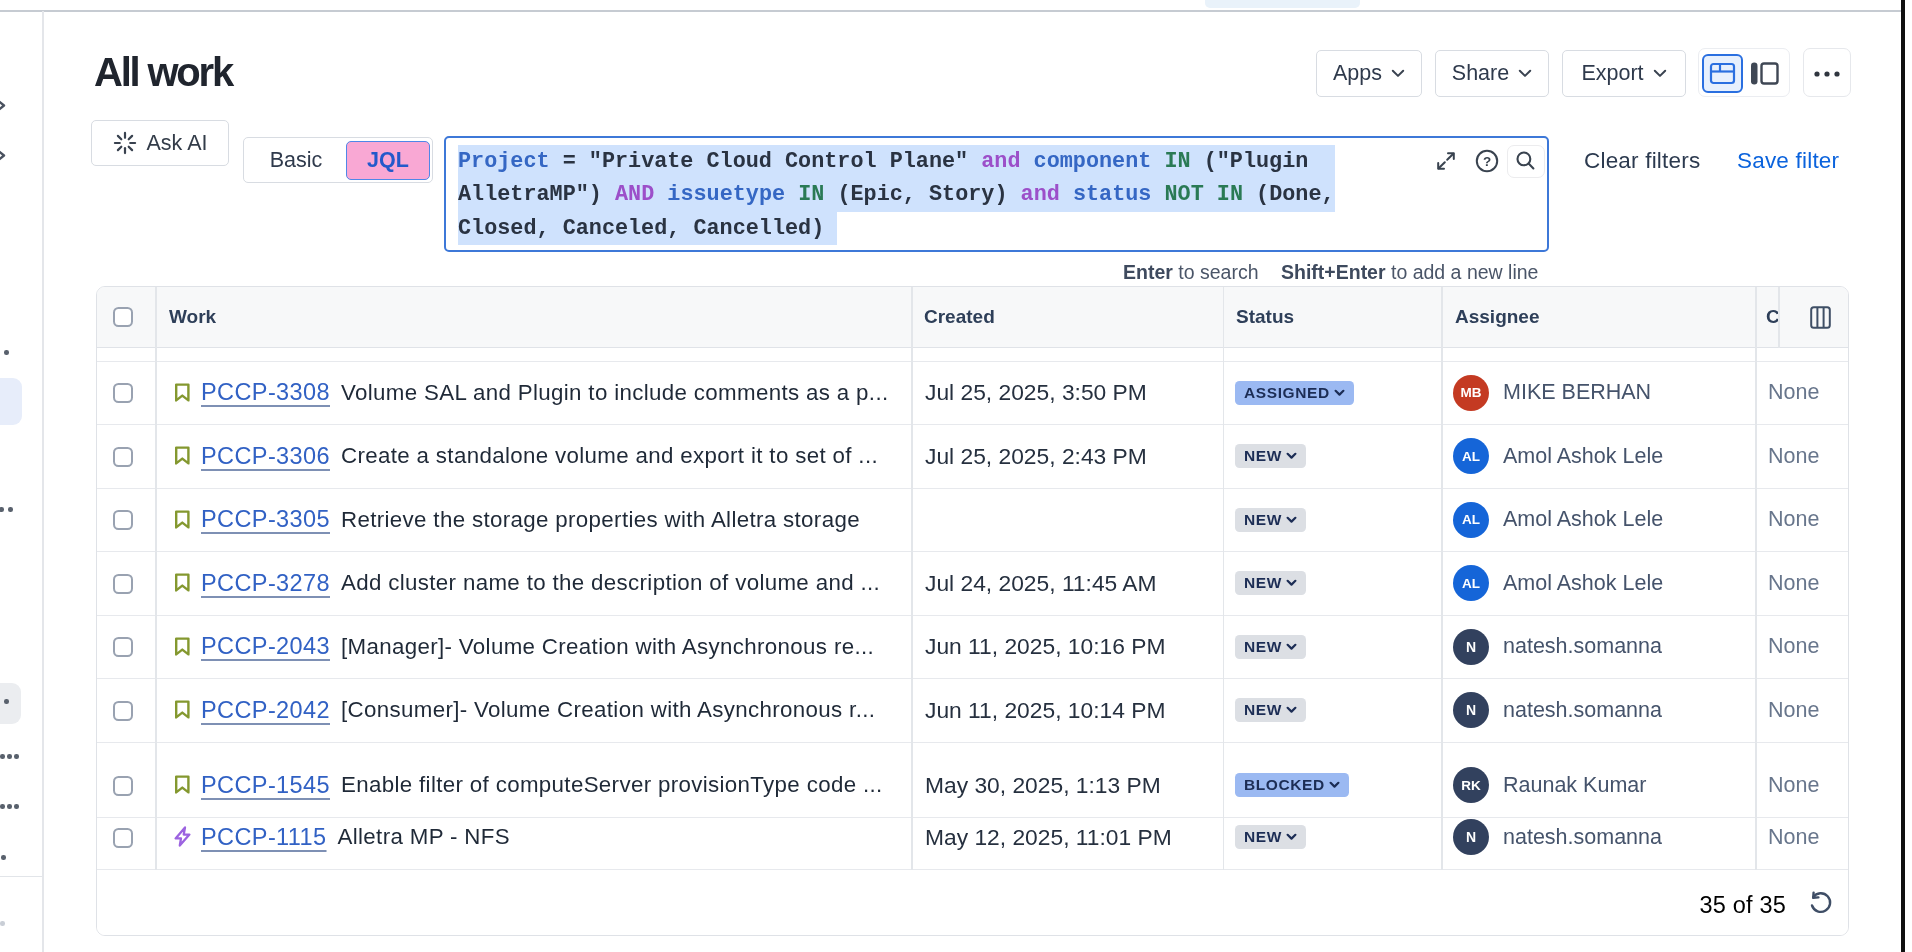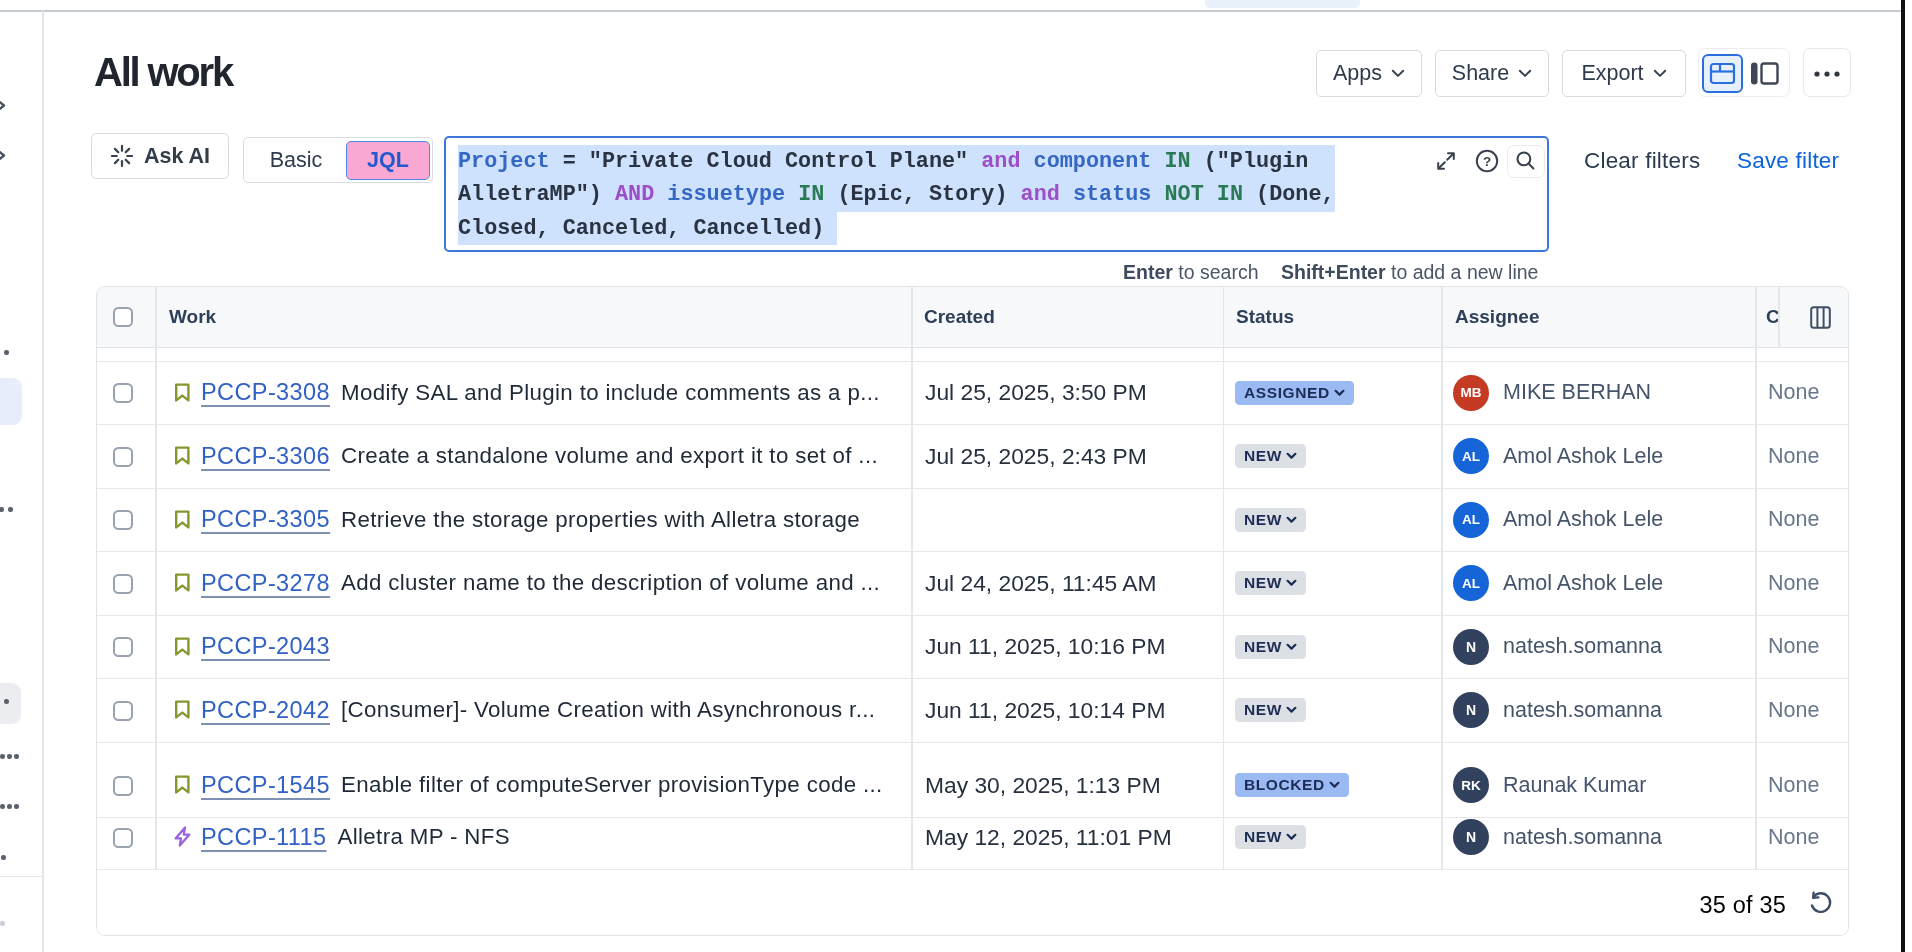--- a/index.html
+++ b/index.html
@@ -90,21 +90,21 @@
 <div class="abs" style="left:1803px;top:48px;width:48px;height:49px;border:1px solid #e6e8ec;border-radius:7px;box-sizing:border-box;background:#fff">
   <svg width="46" height="47" viewBox="0 0 46 47">
       <g fill="#30363f">
         <circle cx="13" cy="25" r="2.6"></circle>
         <circle cx="23" cy="25" r="2.6"></circle>
         <circle cx="33" cy="25" r="2.6"></circle>
       </g>
     </svg>
 </div>
 
-<div class="btn" style="left:91px;top:133px;width:138px;height:46px;gap:10px;font-weight:700;color:#333c49">
+<div class="btn" style="left:91px;top:120px;width:138px;height:46px;gap:10px;font-weight:400;color:#333c49">
   <svg width="24" height="24" viewBox="0 0 24 24">
       <g stroke="#39424f" stroke-width="2.2" stroke-linecap="round">
     <line x1="12" y1="1.9" x2="12" y2="6.8"></line>
         <line x1="12" y1="17.2" x2="12" y2="22.1"></line>
     <line x1="1.9" y1="12" x2="6.8" y2="12"></line>
         <line x1="17.2" y1="12" x2="22.1" y2="12"></line>
     <line x1="4.9" y1="4.9" x2="8.3" y2="8.3"></line>
         <line x1="15.7" y1="15.7" x2="19.1" y2="19.1"></line>
     <line x1="4.9" y1="19.1" x2="8.3" y2="15.7"></line>
         <line x1="15.7" y1="8.3" x2="19.1" y2="4.9"></line>
@@ -168,21 +168,21 @@
 
   <div class="abs" style="left:0;top:61px;width:100%;height:13.5px;border-bottom:1.5px solid #e7e9ed;box-sizing:border-box;background:#fff"></div>
 
   <div class="trow" style="top:74.5px;height:63.5px">
     <span class="cb" style="left:16px;top:21.8px"></span>
     <span class="ricon"><svg width="19" height="21" viewBox="0 0 19 21">
           <path d="M3.2 2.6 H15.4 V18.4 L9.3 13.6 L3.2 18.4 Z" fill="none" stroke="#84982f" stroke-width="2.4" stroke-linejoin="round"></path>
         </svg></span>
     <span class="work">
         <a class="klink">PCCP-3308</a>
-        <span class="summ">Modify SAL and Plugin to include comments as a p...</span>
+        <span class="summ">Volume SAL and Plugin to include comments as a p...</span>
       </span>
     <span class="date">Jul 25, 2025, 3:50 PM</span>
     <span class="chipwrap">
         <span class="chip" style="background:#9bb9f2">ASSIGNED<svg width="11" height="8" viewBox="0 0 11 8" style="margin-left:4px">
             <path d="M1.6 1.8 L5.5 5.6 L9.4 1.8" fill="none" stroke="#1c2d55" stroke-width="2.2" stroke-linecap="round" stroke-linejoin="round"></path>
           </svg></span>
       </span>
     <span class="avatar" style="background:#C43A22;font-size:13.5px">MB</span>
     <span class="aname">MIKE BERHAN</span>
     <span class="none">None</span>
@@ -243,20 +243,21 @@
     <span class="aname">Amol Ashok Lele</span>
     <span class="none">None</span>
   </div>
   <div class="trow" style="top:328.5px;height:63.5px">
     <span class="cb" style="left:16px;top:21.8px"></span>
     <span class="ricon"><svg width="19" height="21" viewBox="0 0 19 21">
           <path d="M3.2 2.6 H15.4 V18.4 L9.3 13.6 L3.2 18.4 Z" fill="none" stroke="#84982f" stroke-width="2.4" stroke-linejoin="round"></path>
         </svg></span>
     <span class="work">
         <a class="klink">PCCP-2043</a>
+        <span class="summ">[Manager]- Volume Creation with Asynchronous re...</span>
       </span>
     <span class="date">Jun 11, 2025, 10:16 PM</span>
     <span class="chipwrap">
         <span class="chip" style="background:#dcdfe4">NEW<svg width="11" height="8" viewBox="0 0 11 8" style="margin-left:4px">
             <path d="M1.6 1.8 L5.5 5.6 L9.4 1.8" fill="none" stroke="#1c2d55" stroke-width="2.2" stroke-linecap="round" stroke-linejoin="round"></path>
           </svg></span>
       </span>
     <span class="avatar" style="background:#32415E;font-size:14px">N</span>
     <span class="aname">natesh.somanna</span>
     <span class="none">None</span>

